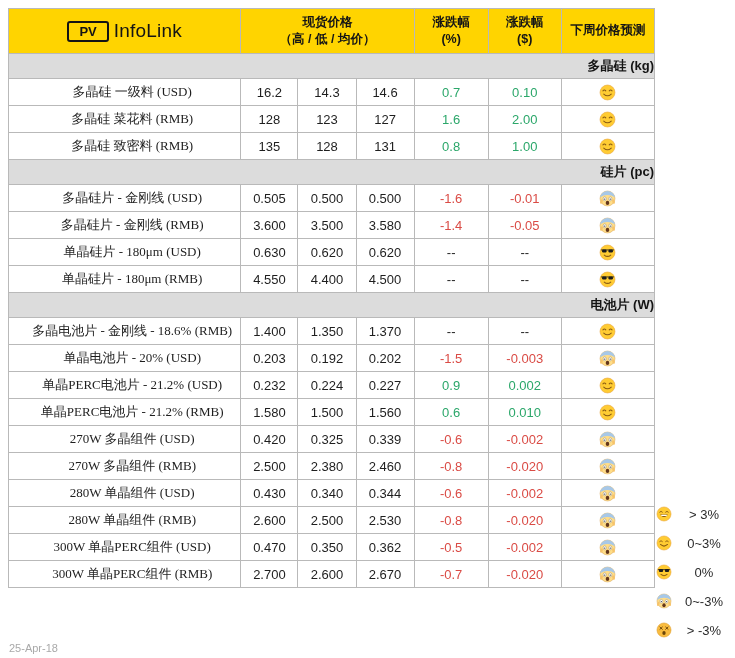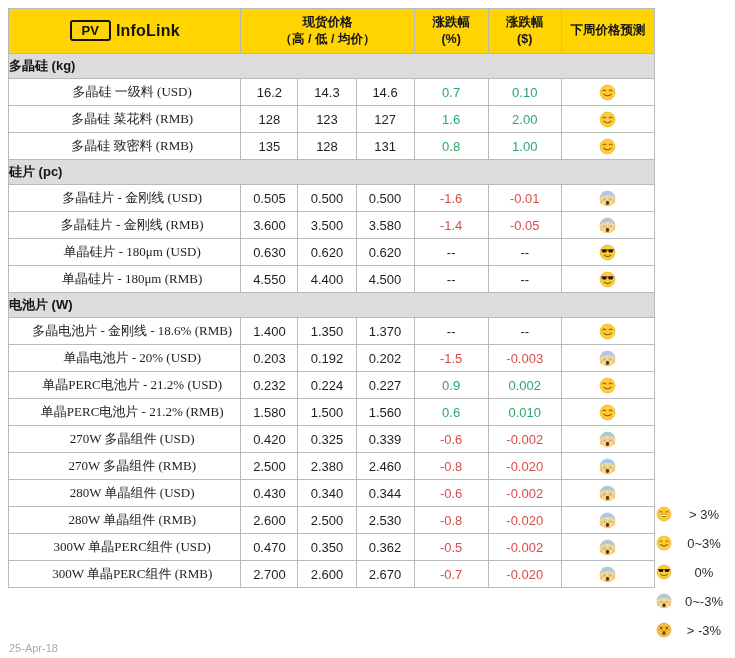--- a/index.html
+++ b/index.html
@@ -18,23 +18,23 @@
     background:var(--yellow,#FFD400);height:44px;
     font-size:12.5px;font-weight:bold;color:#151515;
     text-align:center;vertical-align:middle;line-height:1.4;
   }
   .logo-cell{vertical-align:middle;}
   .logo-wrap{display:flex;align-items:center;justify-content:center;gap:5px;}
   .logo-badge{
     display:inline-block;border:2.5px solid #141414;border-radius:3px;
     padding:0 10px;font-weight:800;font-size:13px;line-height:17px;color:#141414;
   }
-  .logo-name{font-size:16px;font-weight:700;color:#141414;letter-spacing:.2px;}
+  .logo-name{font-size:19px;font-weight:400;color:#141414;letter-spacing:.2px;}
   .section-row td{
-    background:var(--gray,#dcdcdc);height:24px;text-align:left;
+    background:var(--gray,#dcdcdc);height:24px;text-align:right;
     font-weight:bold;font-size:13px;color:#141414;
   }
   .data-row td{height:26px;font-size:13px;color:#1e1e1e;background:#fff;text-align:center;vertical-align:middle;}
   .data-row td.name{text-align:center;padding-left:15px;font-family:Liberation Serif, serif;}
   .data-row td.up{color:var(--green,#2BA76A);}
   .data-row td.down{color:var(--red,#DA4B45);}
   .emoji-cell svg{vertical-align:middle;display:inline-block;}
   .legend{position:absolute;left:656px;top:504px;}
   .legend-item{display:flex;align-items:center;gap:8px;height:20px;margin-bottom:9px;}
   .legend-label{font-size:13px;color:#2c2c2c;width:48px;text-align:center;white-space:nowrap;}

